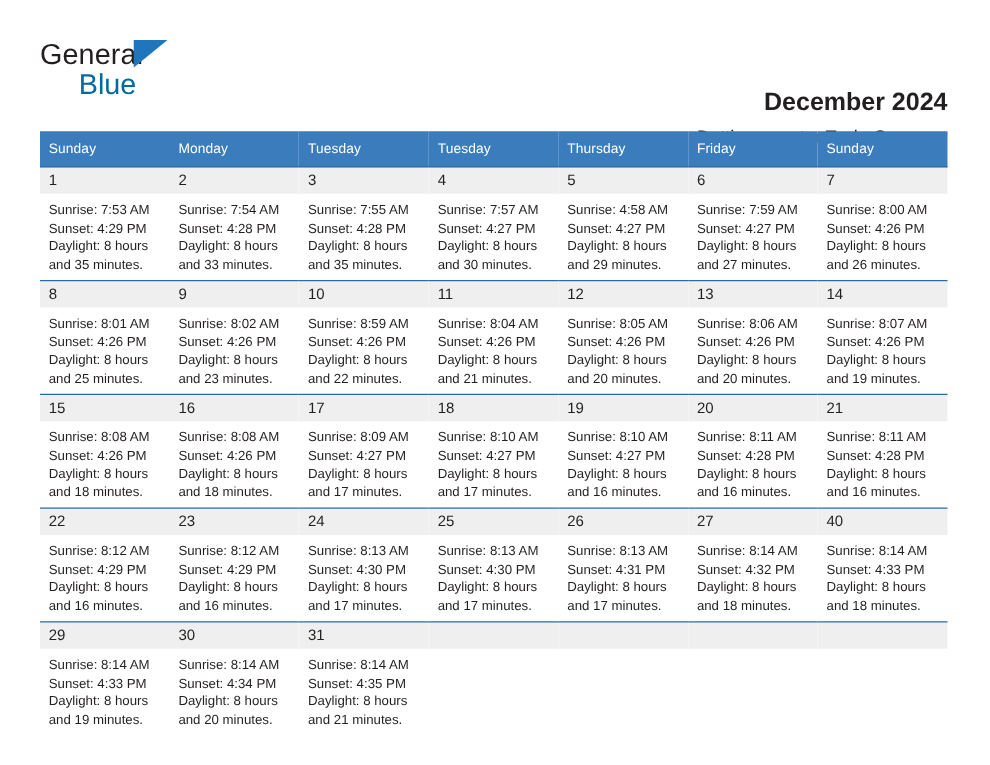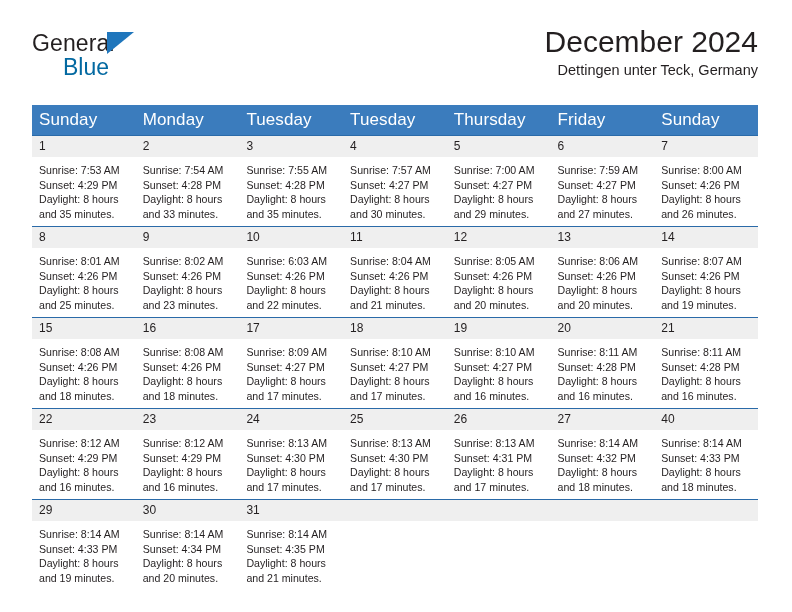--- a/index.html
+++ b/index.html
@@ -63,25 +63,26 @@
     line-height: 26px;
   }
 
   .title-wrap {
     position: absolute;
     right: 0;
     top: 0;
     text-align: right;
   }
   .cal-title {
-    font-size: 30px;
-    font-weight: normal;
+    font-size: 20px;
+    font-weight: bold;
     color: #231f20;
     line-height: 36px;
     white-space: nowrap;
+    margin-top: 40px;
   }
   .cal-subtitle {
     font-size: 14.5px;
     color: #231f20;
     line-height: 20px;
     margin-top: 0;
     white-space: nowrap;
   }
 
   
@@ -89,21 +90,21 @@
     position: absolute;
     left: 32px;
     top: 105px;
     width: 726px;
     border-collapse: collapse;
     table-layout: fixed;
   }
   .cal th {
     background: #3b7cbd;
     color: #ffffff;
-    font-size: 17px;
+    font-size: 11px;
     font-weight: normal;
     text-align: left;
     padding: 5px 0 5px 7px;
     height: 18px;
     vertical-align: middle;
     letter-spacing: 0.1px;
   }
   .cal td {
     vertical-align: top;
     padding: 0;
@@ -201,21 +202,21 @@
             <div class="lines">
               <div>Sunrise: 7:57 AM</div>
               <div>Sunset: 4:27 PM</div>
               <div>Daylight: 8 hours</div>
               <div>and 30 minutes.</div>
             </div>
           </td>
           <td>
             <div class="daynum">5</div>
             <div class="lines">
-              <div>Sunrise: 7:00 AM</div>
+              <div>Sunrise: 4:58 AM</div>
               <div>Sunset: 4:27 PM</div>
               <div>Daylight: 8 hours</div>
               <div>and 29 minutes.</div>
             </div>
           </td>
           <td>
             <div class="daynum">6</div>
             <div class="lines">
               <div>Sunrise: 7:59 AM</div>
               <div>Sunset: 4:27 PM</div>
@@ -248,21 +249,21 @@
             <div class="lines">
               <div>Sunrise: 8:02 AM</div>
               <div>Sunset: 4:26 PM</div>
               <div>Daylight: 8 hours</div>
               <div>and 23 minutes.</div>
             </div>
           </td>
           <td>
             <div class="daynum">10</div>
             <div class="lines">
-              <div>Sunrise: 6:03 AM</div>
+              <div>Sunrise: 8:59 AM</div>
               <div>Sunset: 4:26 PM</div>
               <div>Daylight: 8 hours</div>
               <div>and 22 minutes.</div>
             </div>
           </td>
           <td>
             <div class="daynum">11</div>
             <div class="lines">
               <div>Sunrise: 8:04 AM</div>
               <div>Sunset: 4:26 PM</div>

